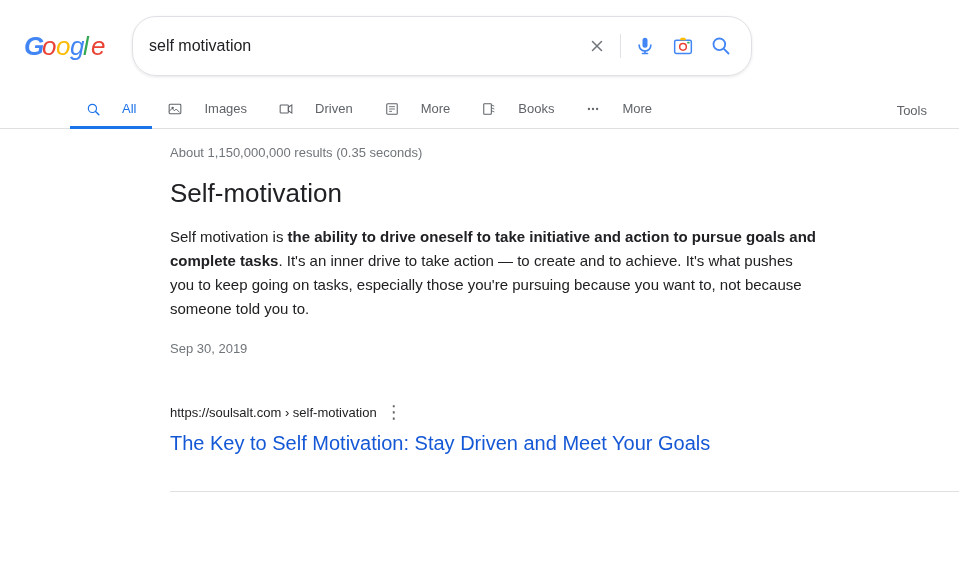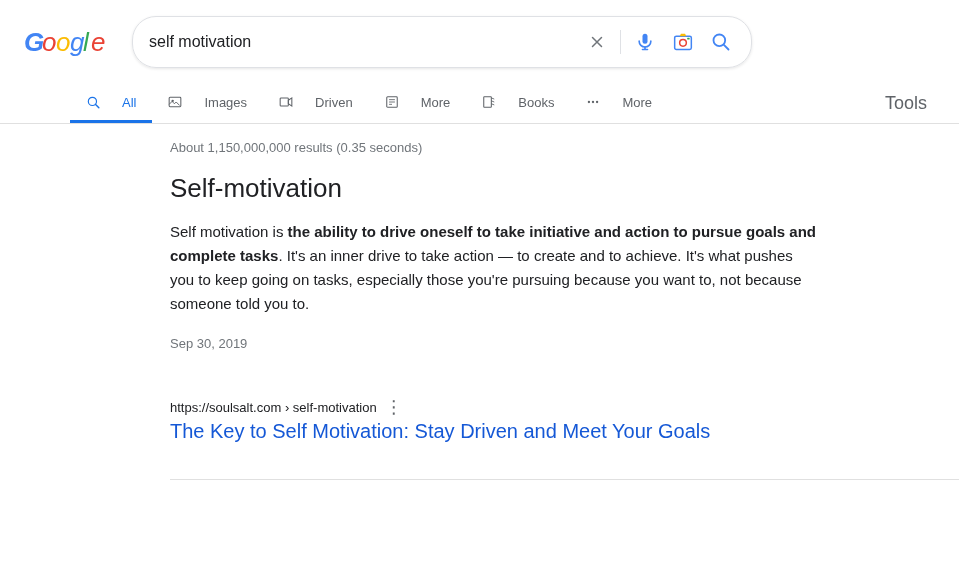--- a/index.html
+++ b/index.html
@@ -17,21 +17,21 @@
       align-items: center;
       gap: 12px;
     }
     .search-bar {
       display: flex;
       align-items: center;
       border: 1px solid #dfe1e5;
       border-radius: 24px;
       padding: 8px 16px;
       width: 620px;
-      height: 52px;
+      height: 60px;
       box-shadow: 0 1px 3px rgba(0,0,0,0.1);
       gap: 8px;
     }
     .search-input-text {
       flex: 1;
       font-size: 16px;
       color: #202124;
       outline: none;
       border: none;
       background: transparent;
@@ -78,21 +78,21 @@
       color: #1a73e8;
       border-bottom: 3px solid #1a73e8;
     }
     .tab-icon {
       display: flex;
       align-items: center;
     }
     .tools-btn {
       margin-left: auto;
       margin-right: 24px;
-      font-size: 18px;
+      font-size: 13px;
       color: #5f6368;
       cursor: pointer;
       padding: 10px 8px;
       position: relative;
       top: 1px;
     }
 
     
     .results-area {
       padding: 16px 24px 16px 170px;
@@ -143,21 +143,21 @@
       color: #5f6368;
       cursor: pointer;
       font-size: 18px;
       line-height: 1;
     }
     .result-link {
       font-size: 20px;
       color: #1558d6;
       text-decoration: none;
       display: block;
-      margin-top: 4px;
+      margin-top: 11px;
     }
 
     
     .bottom-divider {
       border: none;
       border-top: 1px solid #e0e0e0;
       margin: 20px 0 0 170px;
     }
   </style>
 </head>

